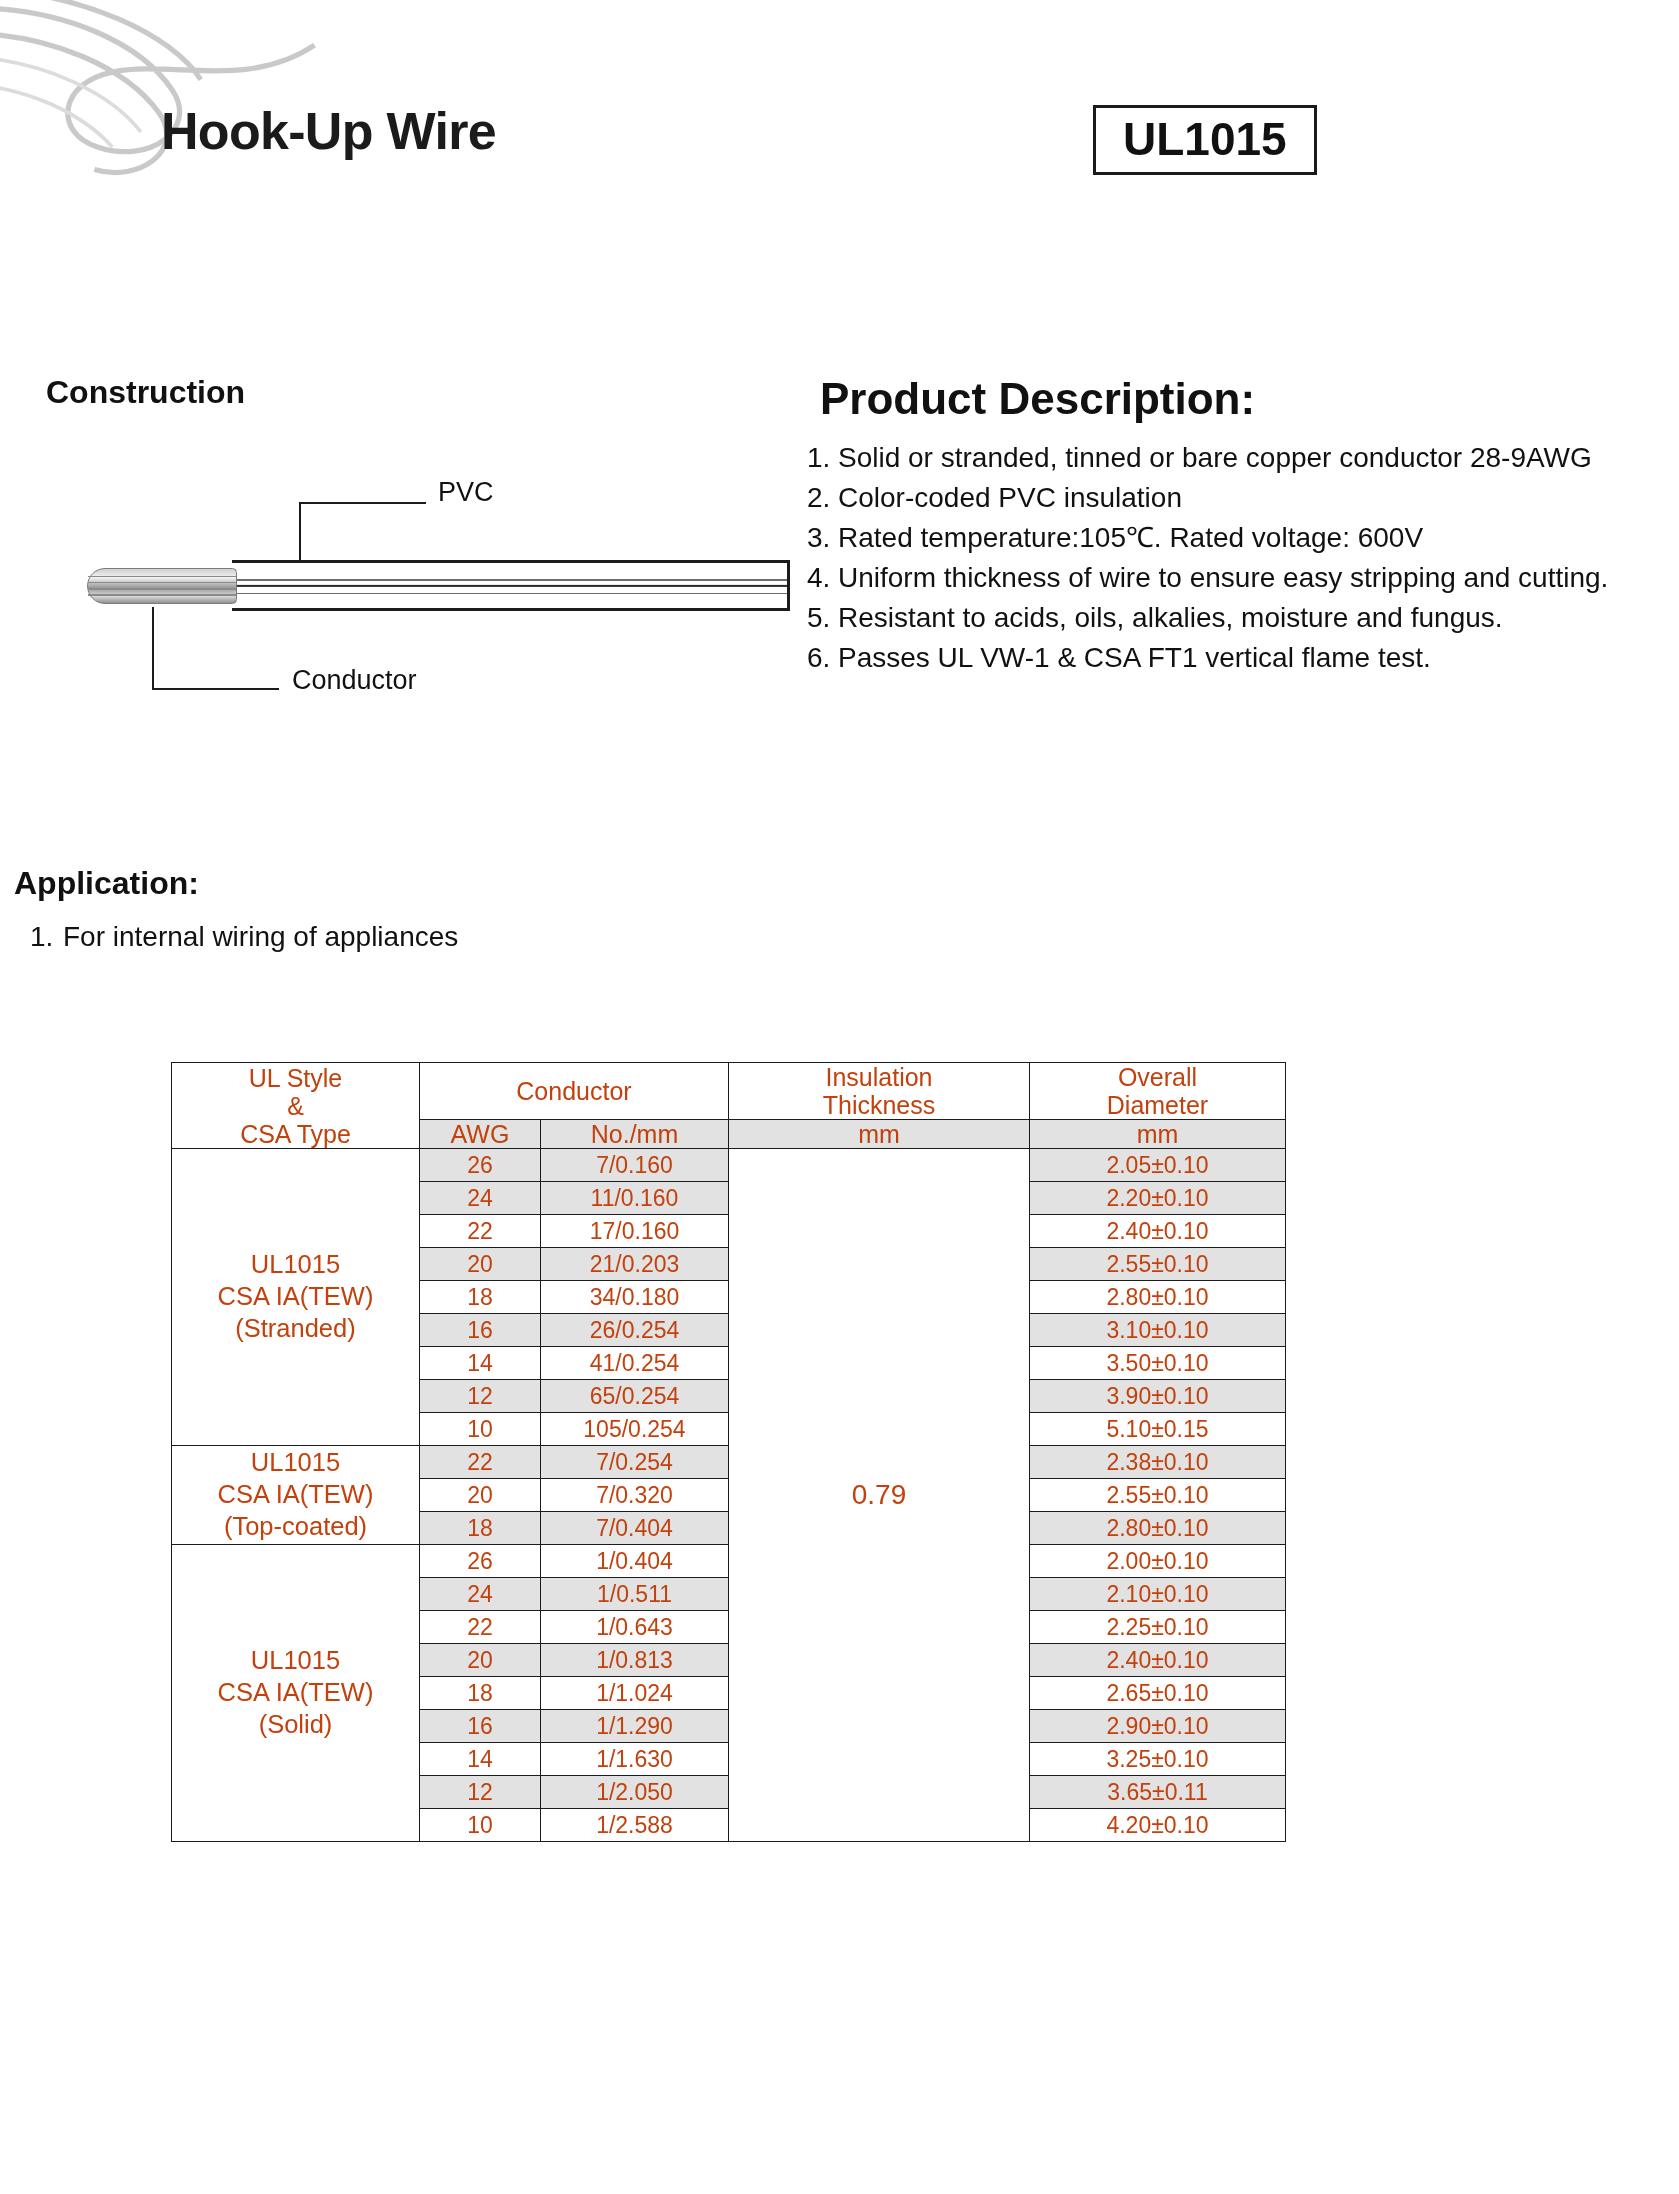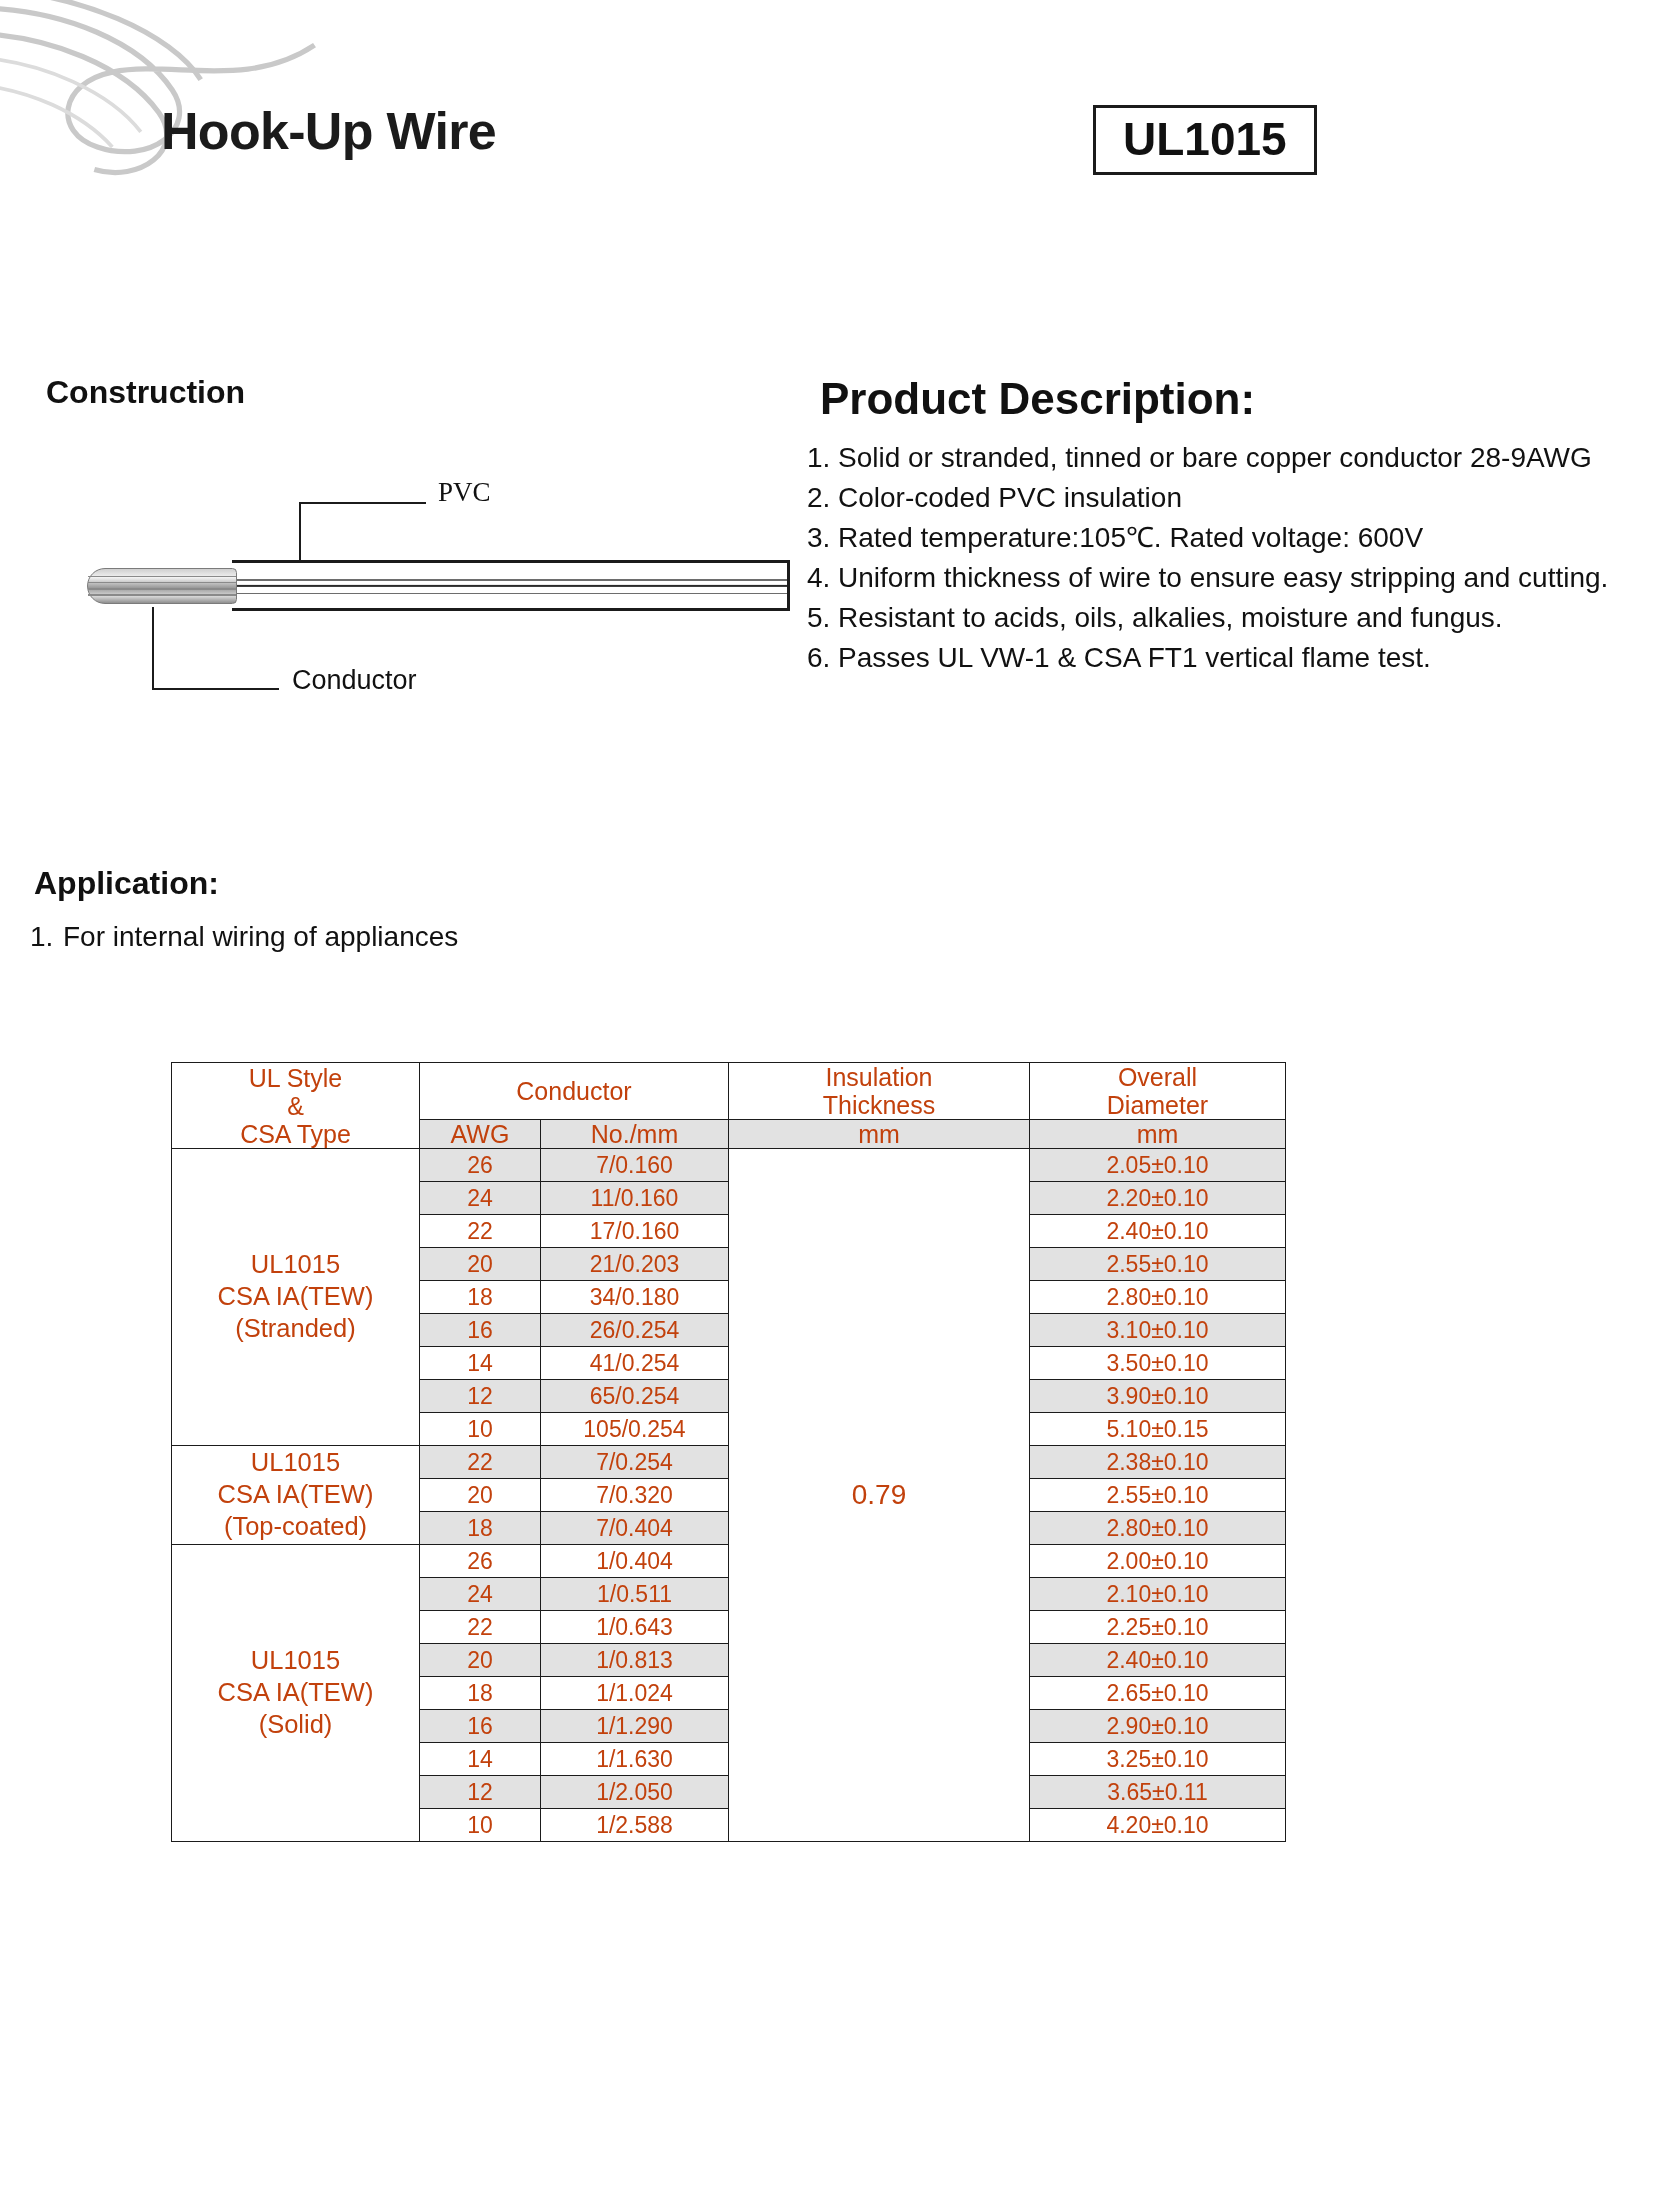--- a/index.html
+++ b/index.html
@@ -32,21 +32,21 @@
   
   .h-construction {
     position:absolute; left:46px; top:374px;
     font-size:32px; font-weight:bold;
   }
   .h-product {
     position:absolute; left:820px; top:374px;
     font-size:44px; font-weight:bold;
   }
   .h-application {
-    position:absolute; left:34px; top:865px;
+    position:absolute; left:14px; top:865px;
     font-size:32px; font-weight:bold;
   }
 
   
   .diagram { position:absolute; left:41px; top:472px; width:749px; height:247px; }
   .wire-body {
     position:absolute; left:191px; top:88px;
     width:558px; height:51px;
     background:#ffffff;
     border-top:3.7px solid #1b1b1b;
@@ -76,21 +76,21 @@
   }
   .strand { position:absolute; left:0; width:100%; height:1.5px; background:#8a8a8a; }
 
   .leader-pvc {
     position:absolute; left:258px; top:30px; width:1.5px; height:75px; background:#1b1b1b;
   }
   .leader-pvc-h {
     position:absolute; left:258px; top:30px; width:127px; height:1.5px; background:#1b1b1b;
   }
   .lbl-pvc {
-    position:absolute; left:397px; top:5.2px; font-size:27px;font-family:Liberation Serif, serif;
+    position:absolute; left:397px; top:5.2px; font-size:27px;
   }
   .leader-cond-v {
     position:absolute; left:111px; top:135px; width:1.5px; height:82px; background:#1b1b1b;
   }
   .leader-cond-h {
     position:absolute; left:111px; top:216px; width:127px; height:1.5px; background:#1b1b1b;
   }
   .lbl-cond { position:absolute; left:251px; top:193px; font-size:27px; }
 
   

